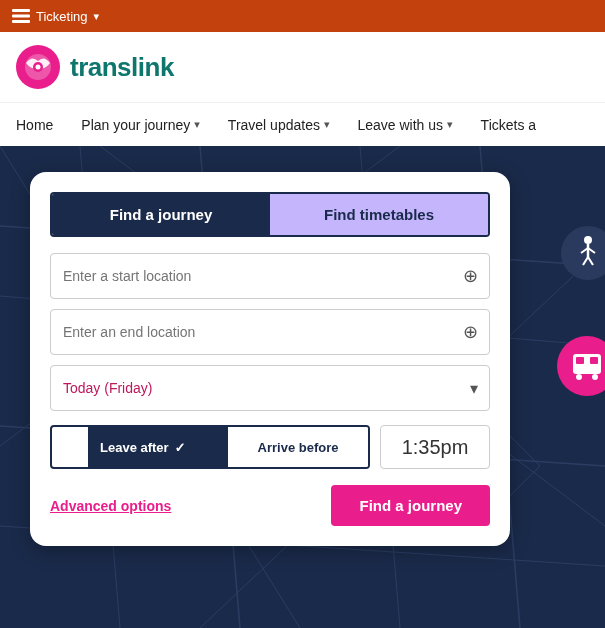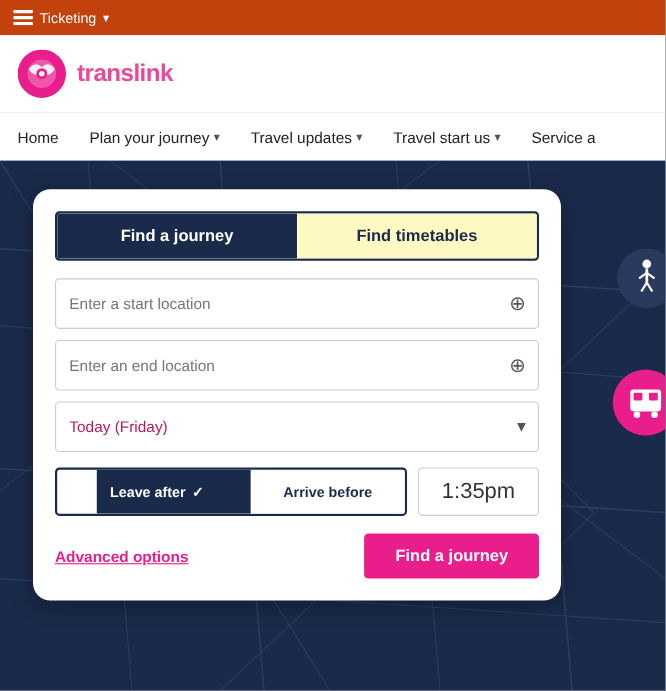--- a/index.html
+++ b/index.html
@@ -41,23 +41,23 @@
     .logo-area {
       display: flex;
       align-items: center;
       gap: 10px;
     }
     .logo-circle {
       width: 44px;
       height: 44px;
     }
     .logo-text {
-      font-size: 22px;
+      font-size: 26px;
       font-weight: bold;
-      color: #ec4899;
+      color: #0f766e;
       letter-spacing: -0.5px;
     }
 
     
     .nav {
       background: white;
       border-top: 1px solid #eee;
       padding: 0 16px;
       display: flex;
       align-items: center;
@@ -148,21 +148,21 @@
       font-weight: 600;
       cursor: pointer;
       border: none;
       outline: none;
     }
     .tab.active {
       background: #1a2a4a;
       color: white;
     }
     .tab.inactive {
-      background: #fef9c3;
+      background: #c4b5fd;
       color: #1a2a4a;
     }
     .input-wrapper {
       position: relative;
       margin-bottom: 10px;
     }
     .input-wrapper input {
       width: 100%;
       border: 1px solid #ccc;
       border-radius: 4px;
@@ -334,25 +334,25 @@
   </div>
   <div class="nav-item">
     <span>Plan your journey</span>
     <span class="caret">▾</span>
   </div>
   <div class="nav-item">
     <span>Travel updates</span>
     <span class="caret">▾</span>
   </div>
   <div class="nav-item">
-    <span>Travel start us</span>
+    <span>Leave with us</span>
     <span class="caret">▾</span>
   </div>
   <div class="nav-item">
-    <span>Service a</span>
+    <span>Tickets a</span>
   </div>
 </div>
 
 <div class="map-bg">
   <svg class="map-svg" viewBox="0 0 605 482" xmlns="http://www.w3.org/2000/svg">
 
     <line x1="0" y1="80" x2="605" y2="120" stroke="#4a6090" stroke-width="1.5"></line>
     <line x1="0" y1="150" x2="605" y2="200" stroke="#4a6090" stroke-width="1"></line>
     <line x1="0" y1="280" x2="605" y2="320" stroke="#4a6090" stroke-width="1.5"></line>
     <line x1="0" y1="380" x2="605" y2="420" stroke="#4a6090" stroke-width="1"></line>

